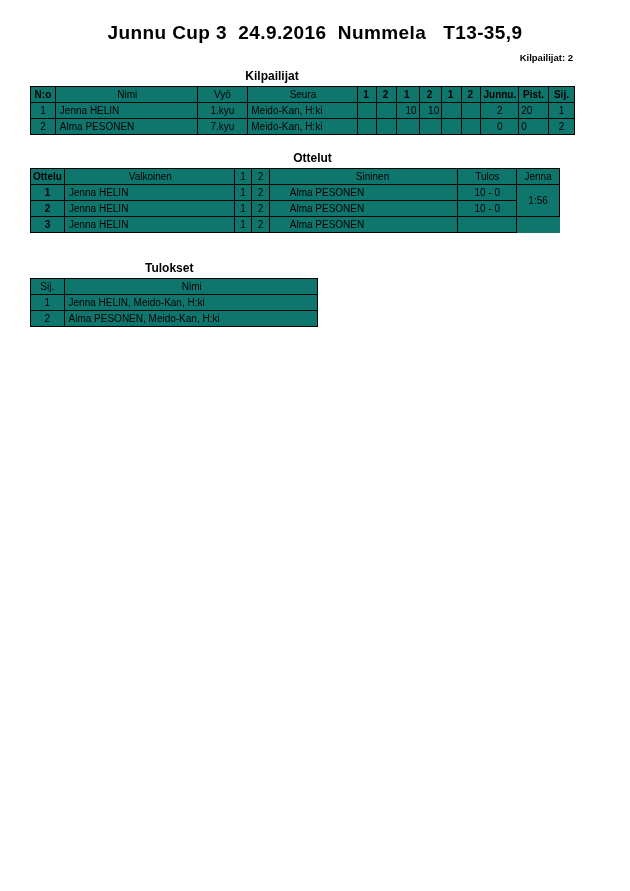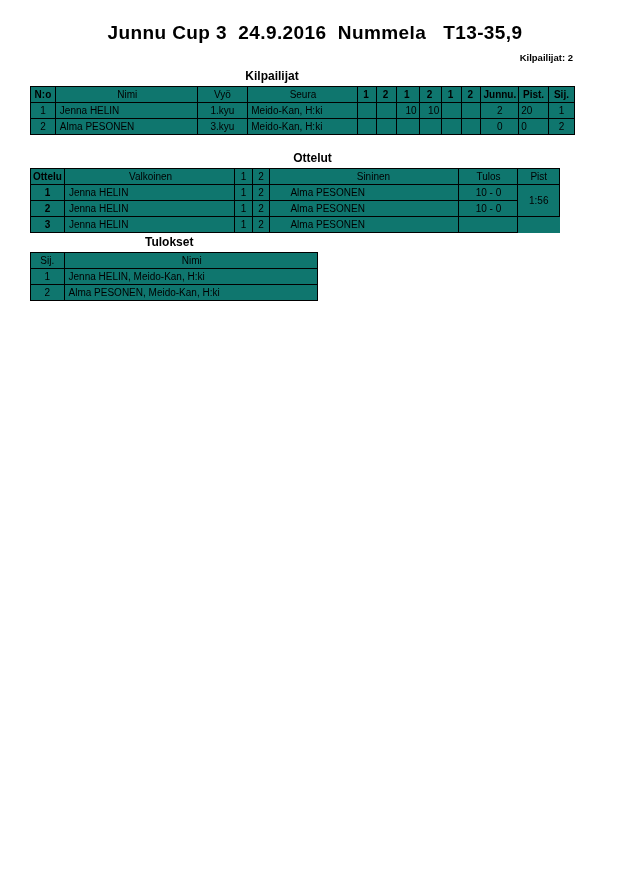--- a/index.html
+++ b/index.html
@@ -35,21 +35,21 @@
     margin-top: 8px;
     padding-right: 57px;
   }
   .section-head {
     font-size: 12px;
     font-weight: bold;
     margin: 6px 0 3px 0;
   }
   .sec1-head { text-align: center; padding-right: 86px; }
   .sec2-head { text-align: center; padding-right: 5px; margin-top: 16px; }
-  .sec3-head { text-align: left; padding-left: 145px; margin-top: 2px; }
+  .sec3-head { text-align: left; padding-left: 145px; margin-top: 28px; }
 
   table {
     border-collapse: collapse;
     font-size: 10px;
     background: #0f766e;
   }
   table td, table th {
     border: 1px solid #000;
     padding: 0 2px;
     height: 15px;
@@ -160,21 +160,21 @@
         <td class="c-m">10</td>
         <td class="c-m"></td>
         <td class="c-m"></td>
         <td class="c-win">2</td>
         <td class="c-pts">20</td>
         <td class="c-rank">1</td>
       </tr>
       <tr>
         <td class="c-no">2</td>
         <td class="c-name">Alma PESONEN</td>
-        <td class="c-belt">3.kyu</td>
+        <td class="c-belt">7.kyu</td>
         <td class="c-club">Meido-Kan, H:ki</td>
         <td class="c-m"></td>
         <td class="c-m"></td>
         <td class="c-m"></td>
         <td class="c-m"></td>
         <td class="c-m"></td>
         <td class="c-m"></td>
         <td class="c-win">0</td>
         <td class="c-pts">0</td>
         <td class="c-rank">2</td>
@@ -186,21 +186,21 @@
 
   <table class="tbl-matches">
     <thead>
       <tr>
         <th class="m-no">Ottelu</th>
         <th class="m-white">Valkoinen</th>
         <th class="m-p1">1</th>
         <th class="m-p2">2</th>
         <th class="m-blue">Sininen</th>
         <th class="m-res">Tulos</th>
-        <th class="m-time">Pist</th>
+        <th class="m-time">Jenna</th>
       </tr>
     </thead>
     <tbody>
       <tr class="first-time">
         <td class="m-no">1</td>
         <td class="m-white">Jenna HELIN</td>
         <td class="m-p1">1</td>
         <td class="m-p2">2</td>
         <td class="m-blue">Alma PESONEN</td>
         <td class="m-res">10 - 0</td>

